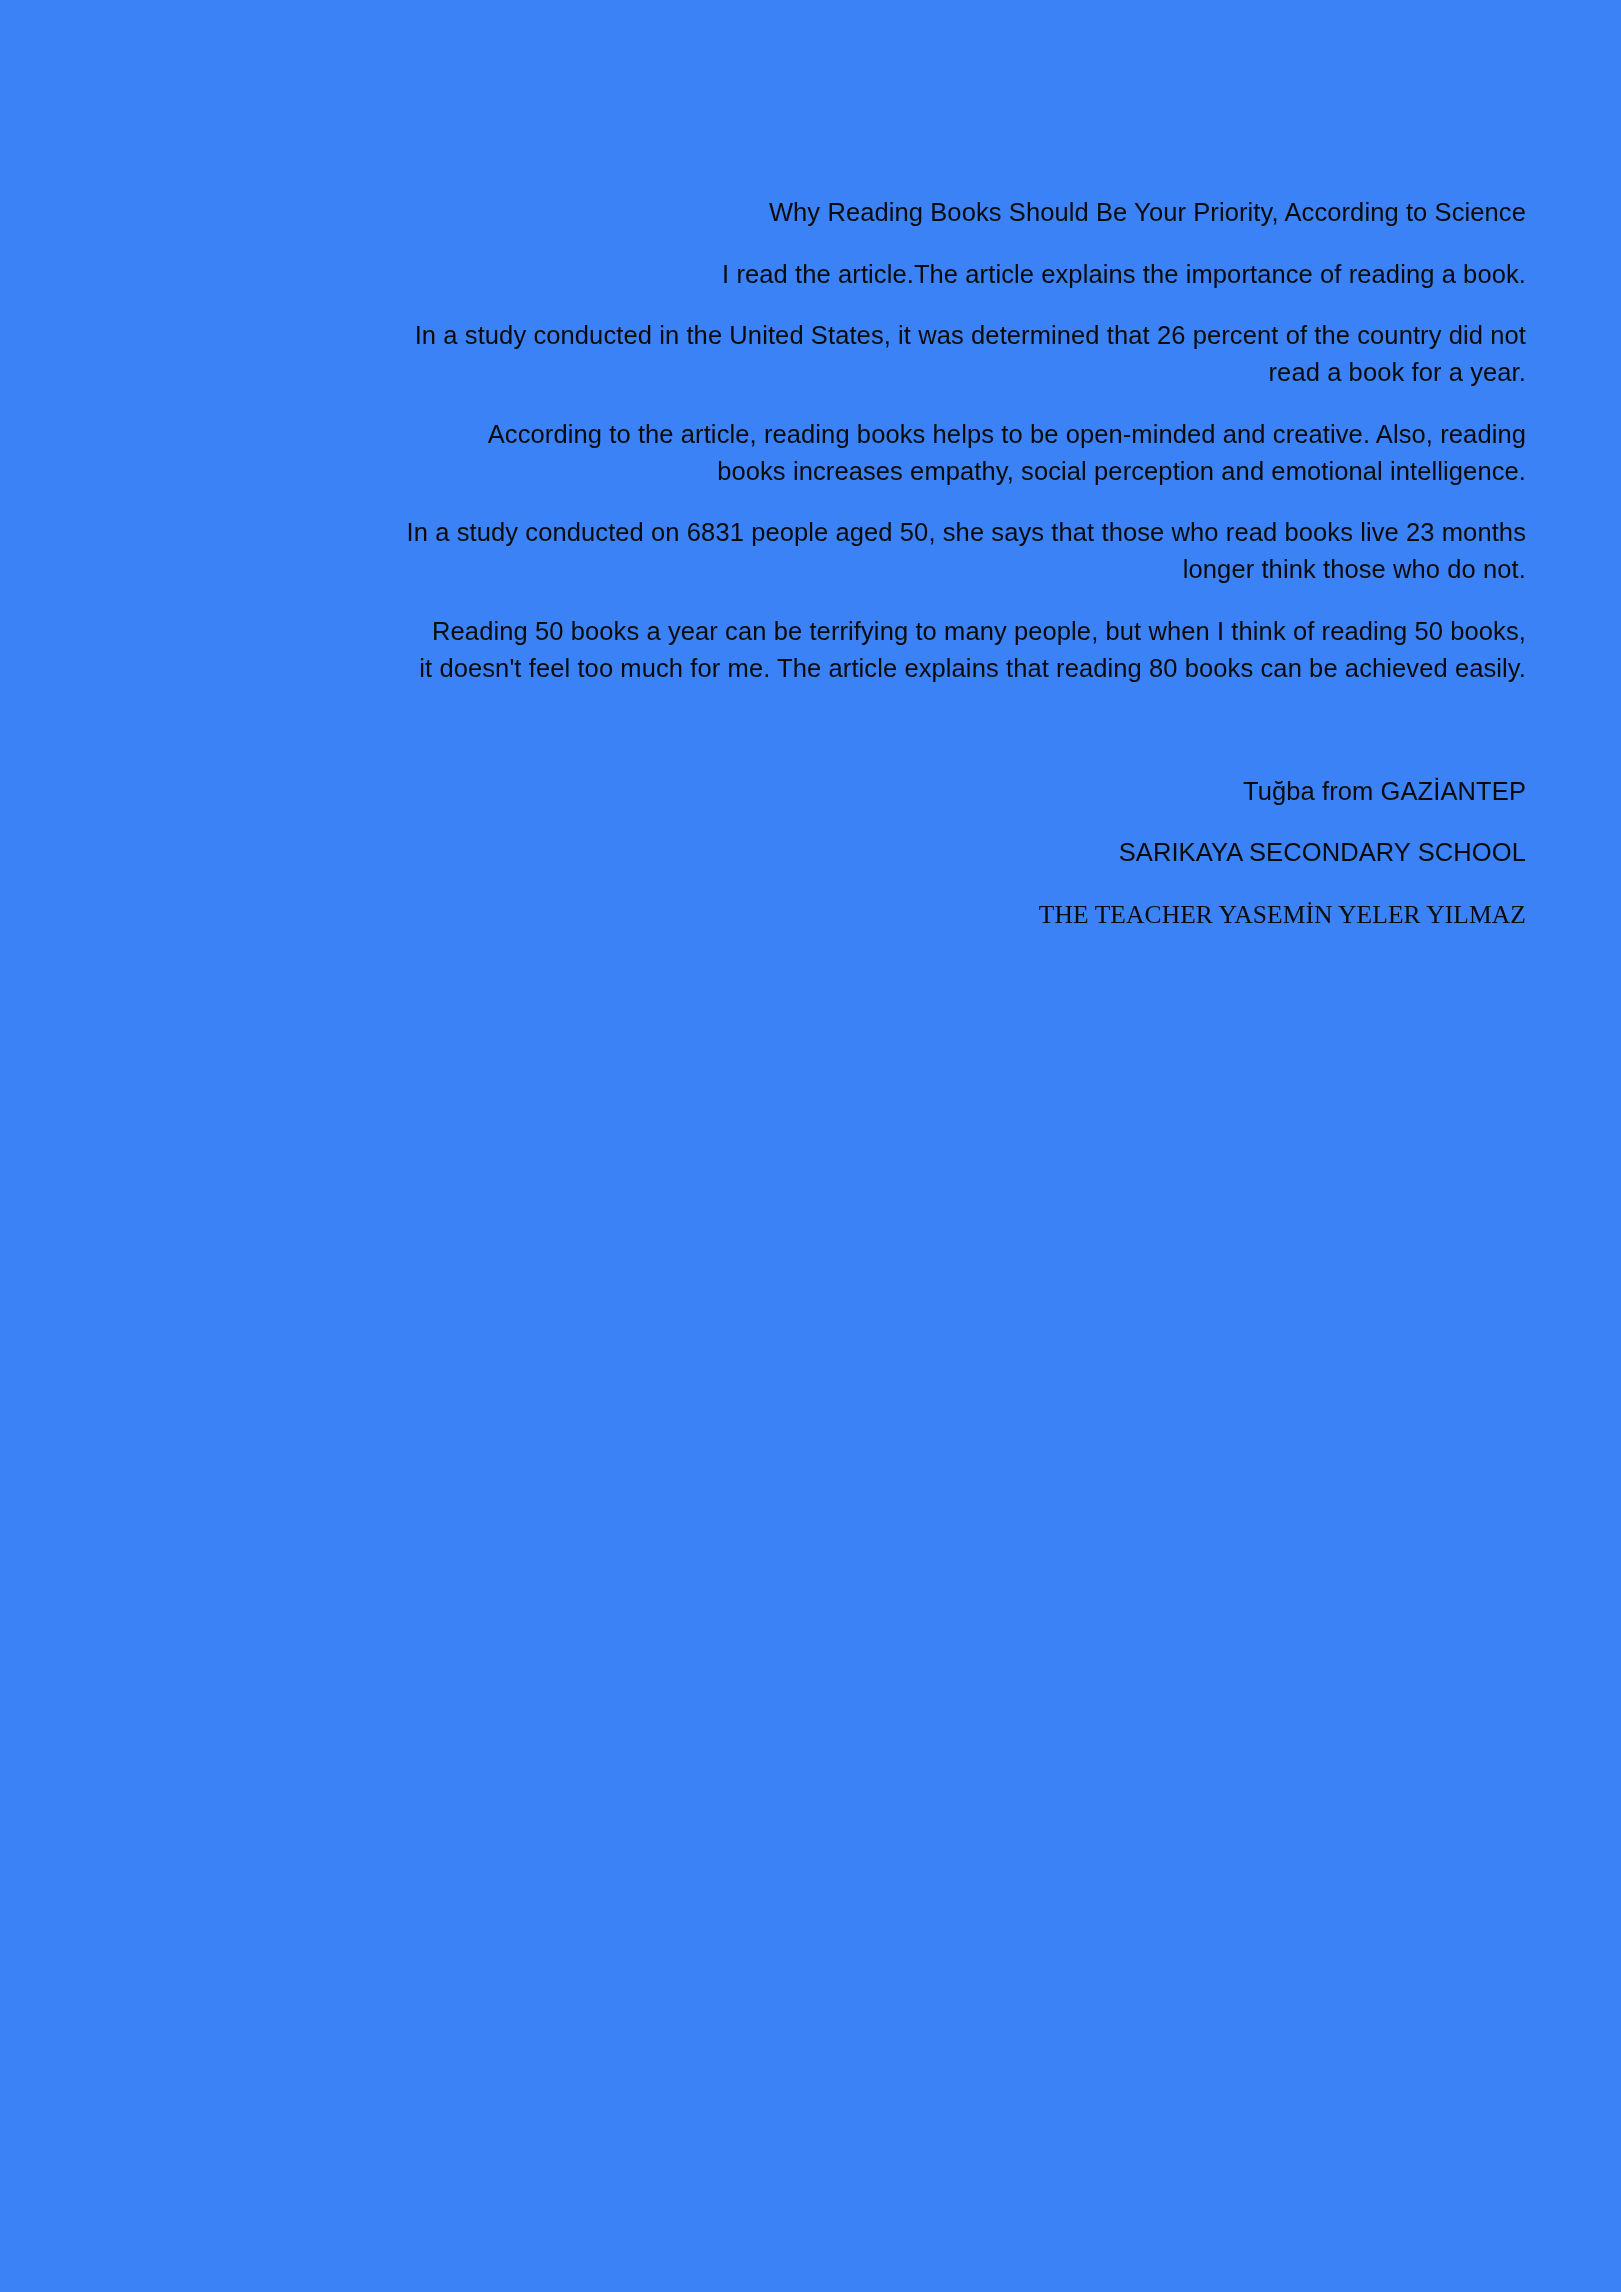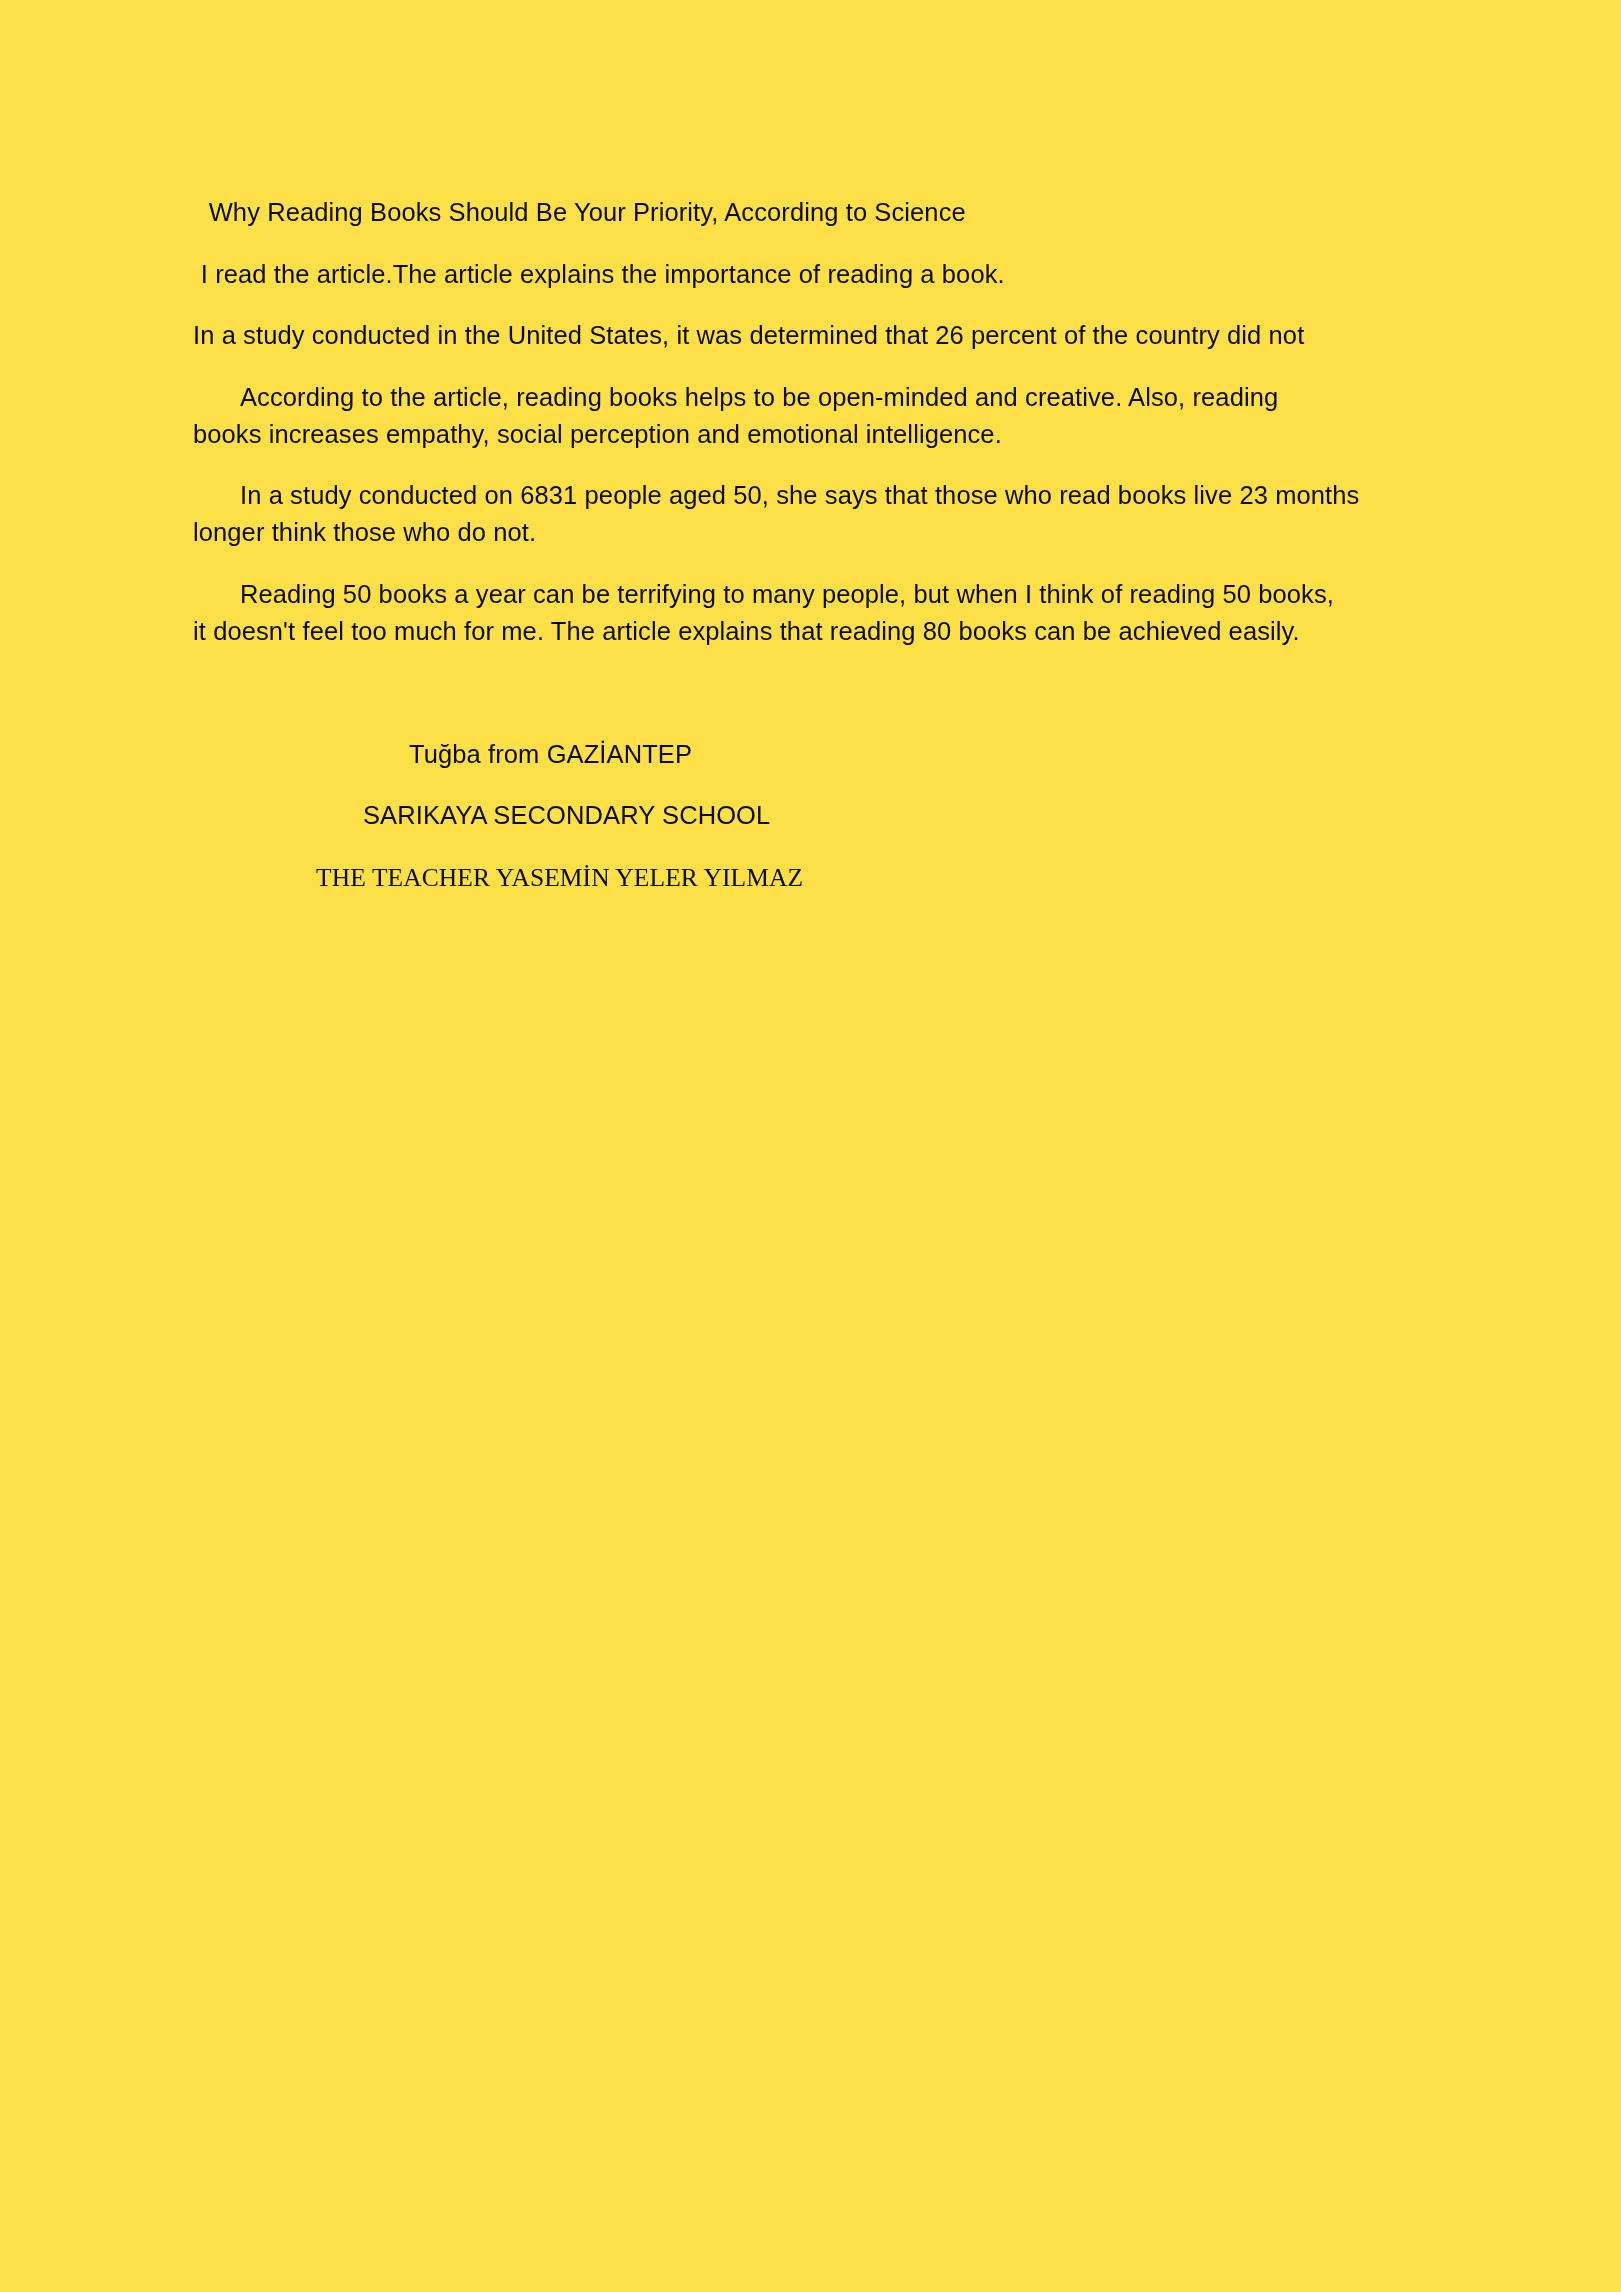--- a/index.html
+++ b/index.html
@@ -4,24 +4,25 @@
 <style>
   html, body {
     margin: 0;
     padding: 0;
     background: #ffffff;
   }
   .page {
     position: relative;
     width: 1621px;
     height: 2293px;
-    background: #fde047;
+    background: #3b82f6;
     overflow: hidden;
     font-family: "Liberation Sans", sans-serif;
     color: #0b0b0b;
+    text-align: right;
   }
   .content {
     position: absolute;
     left: 193px;
     top: 194px;
     width: 1333px;
   }
   .para {
     margin: 0 0 24.5px 0;
   }
@@ -48,20 +49,21 @@
     <div class="para">
       <div class="line indent-title">Why Reading Books Should Be Your Priority, According to Science</div>
     </div>
 
     <div class="para">
       <div class="line indent-small">I read the article.The article explains the importance of reading a book.</div>
     </div>
 
     <div class="para">
       <div class="line">In a study conducted in the United States, it was determined that 26 percent of the country did not</div>
+      <div class="line">read a book for a year.</div>
     </div>
 
     <div class="para">
       <div class="line indent-first">According to the article, reading books helps to be open-minded and creative. Also, reading</div>
       <div class="line">books increases empathy, social perception and emotional intelligence.</div>
     </div>
 
     <div class="para">
       <div class="line indent-first">In a study conducted on 6831 people aged 50, she says that those who read books live 23 months</div>
       <div class="line">longer think those who do not.</div>

